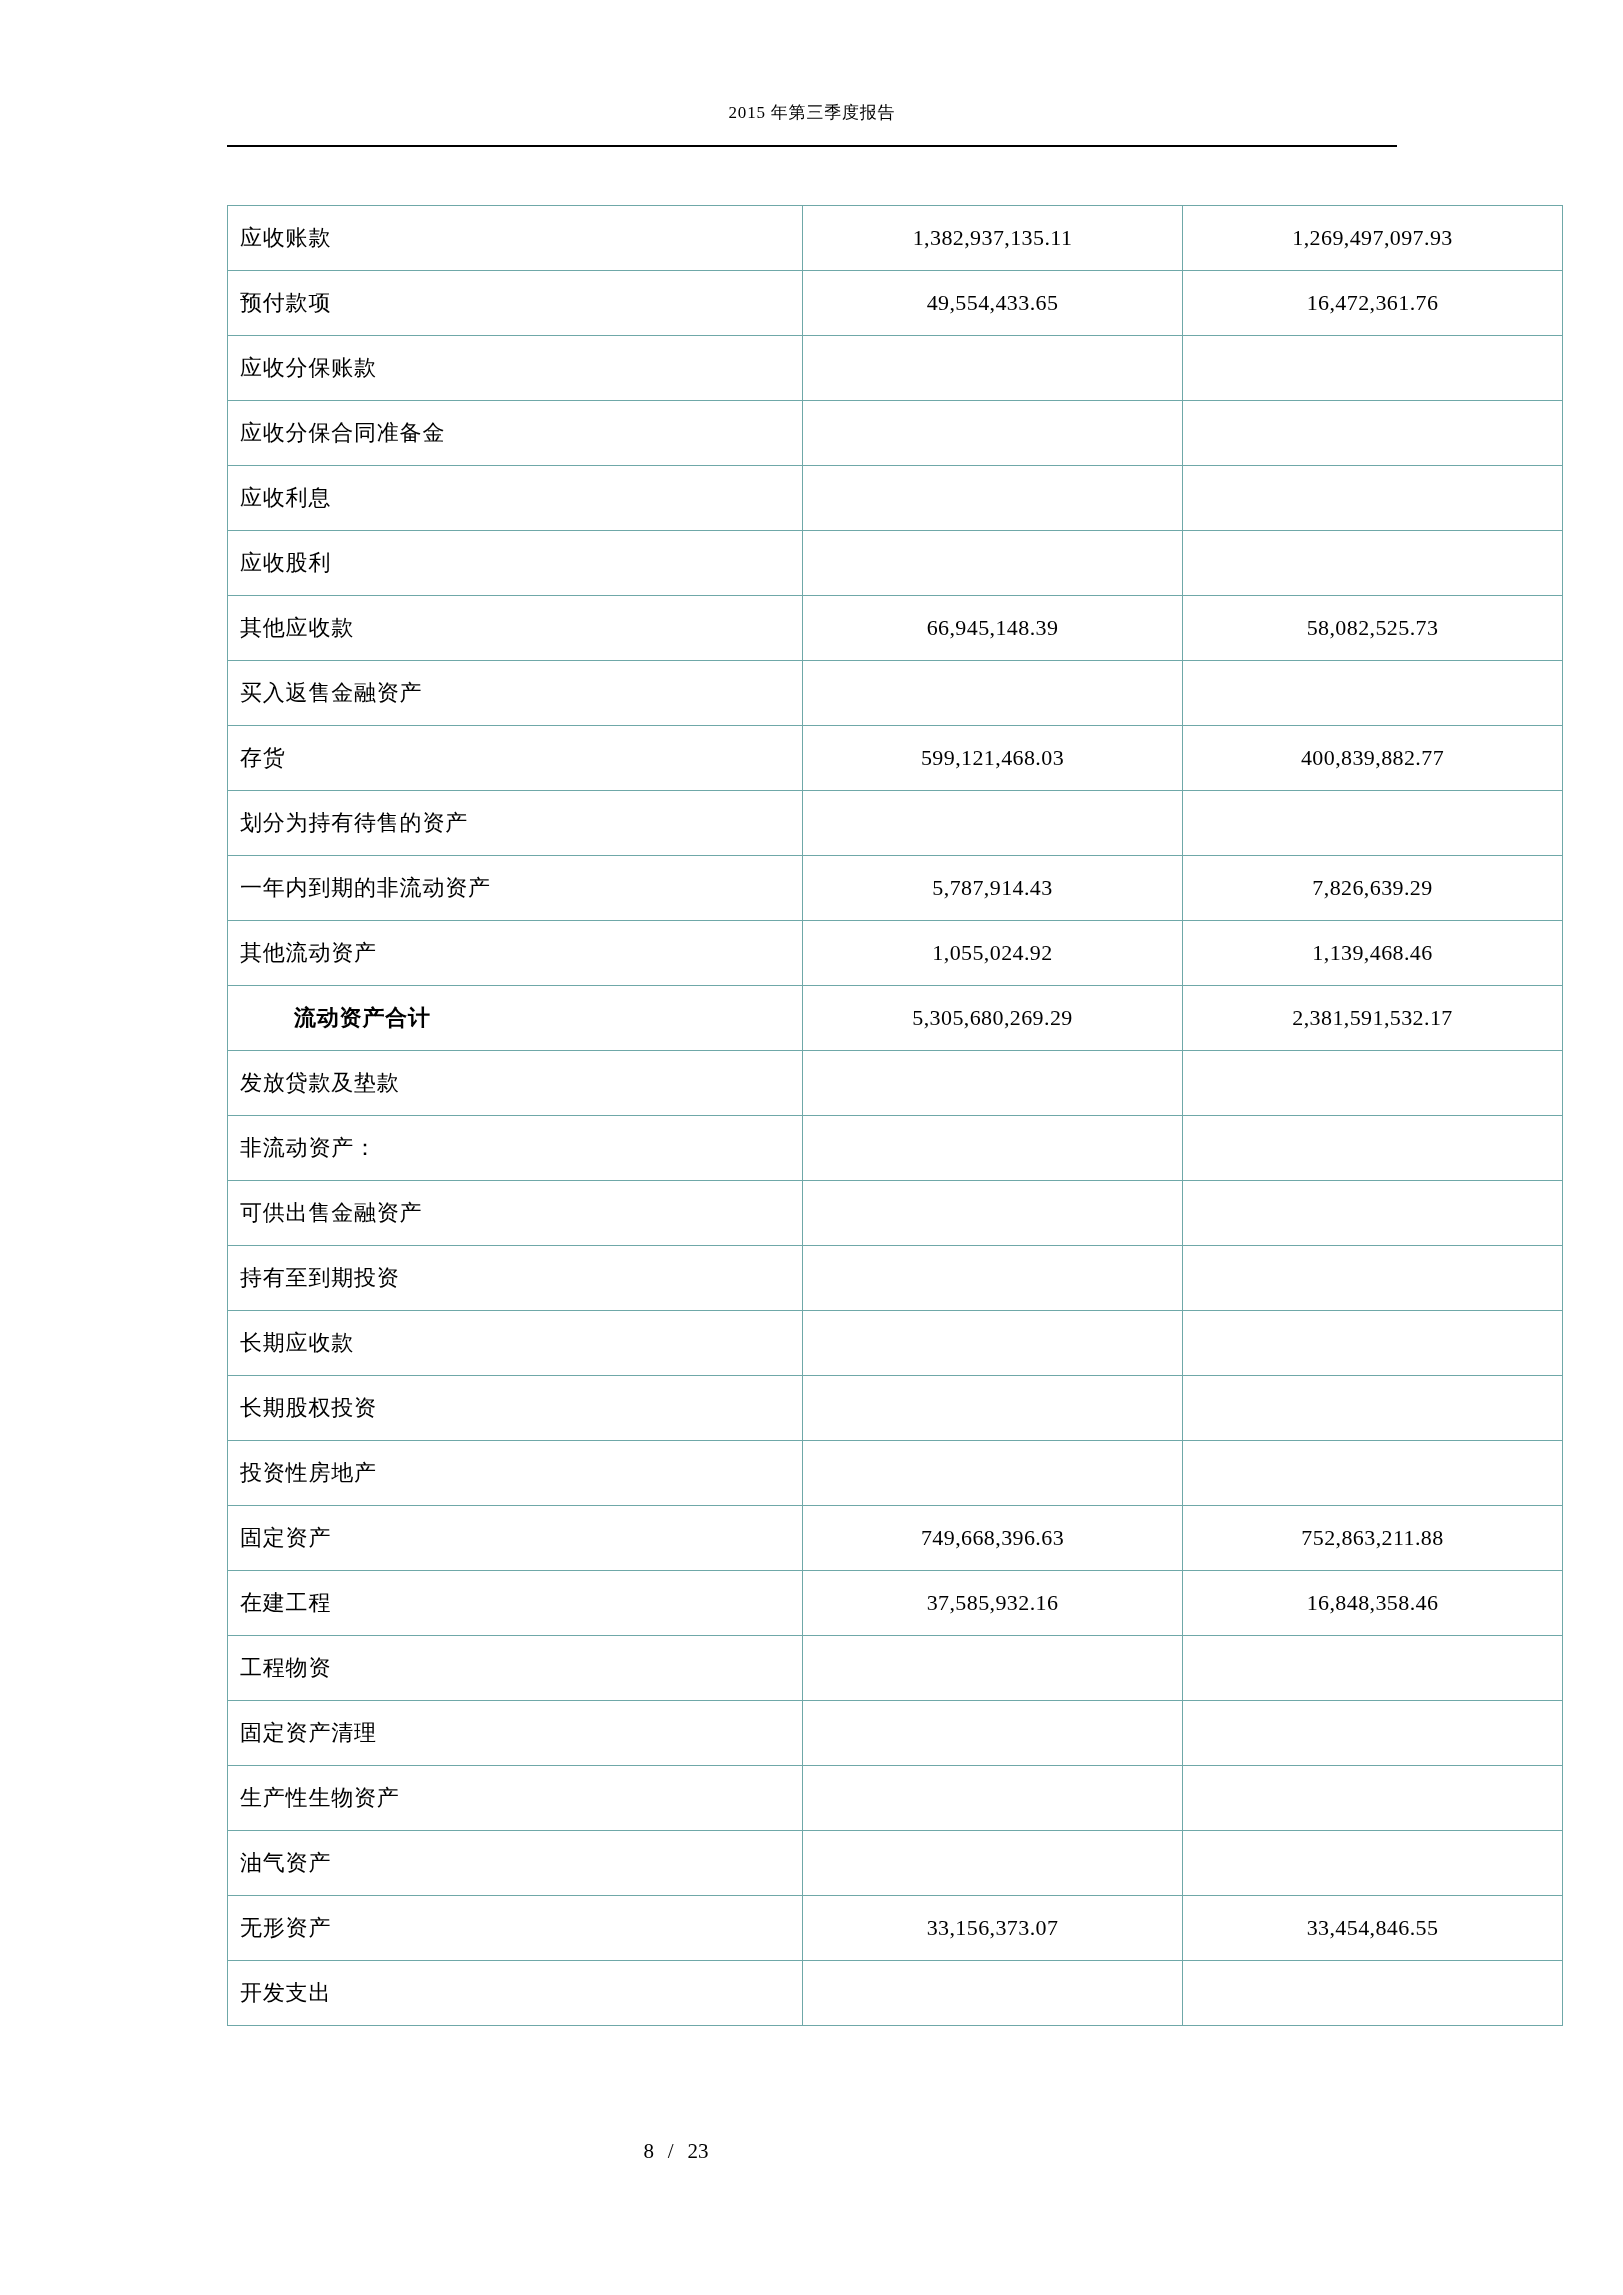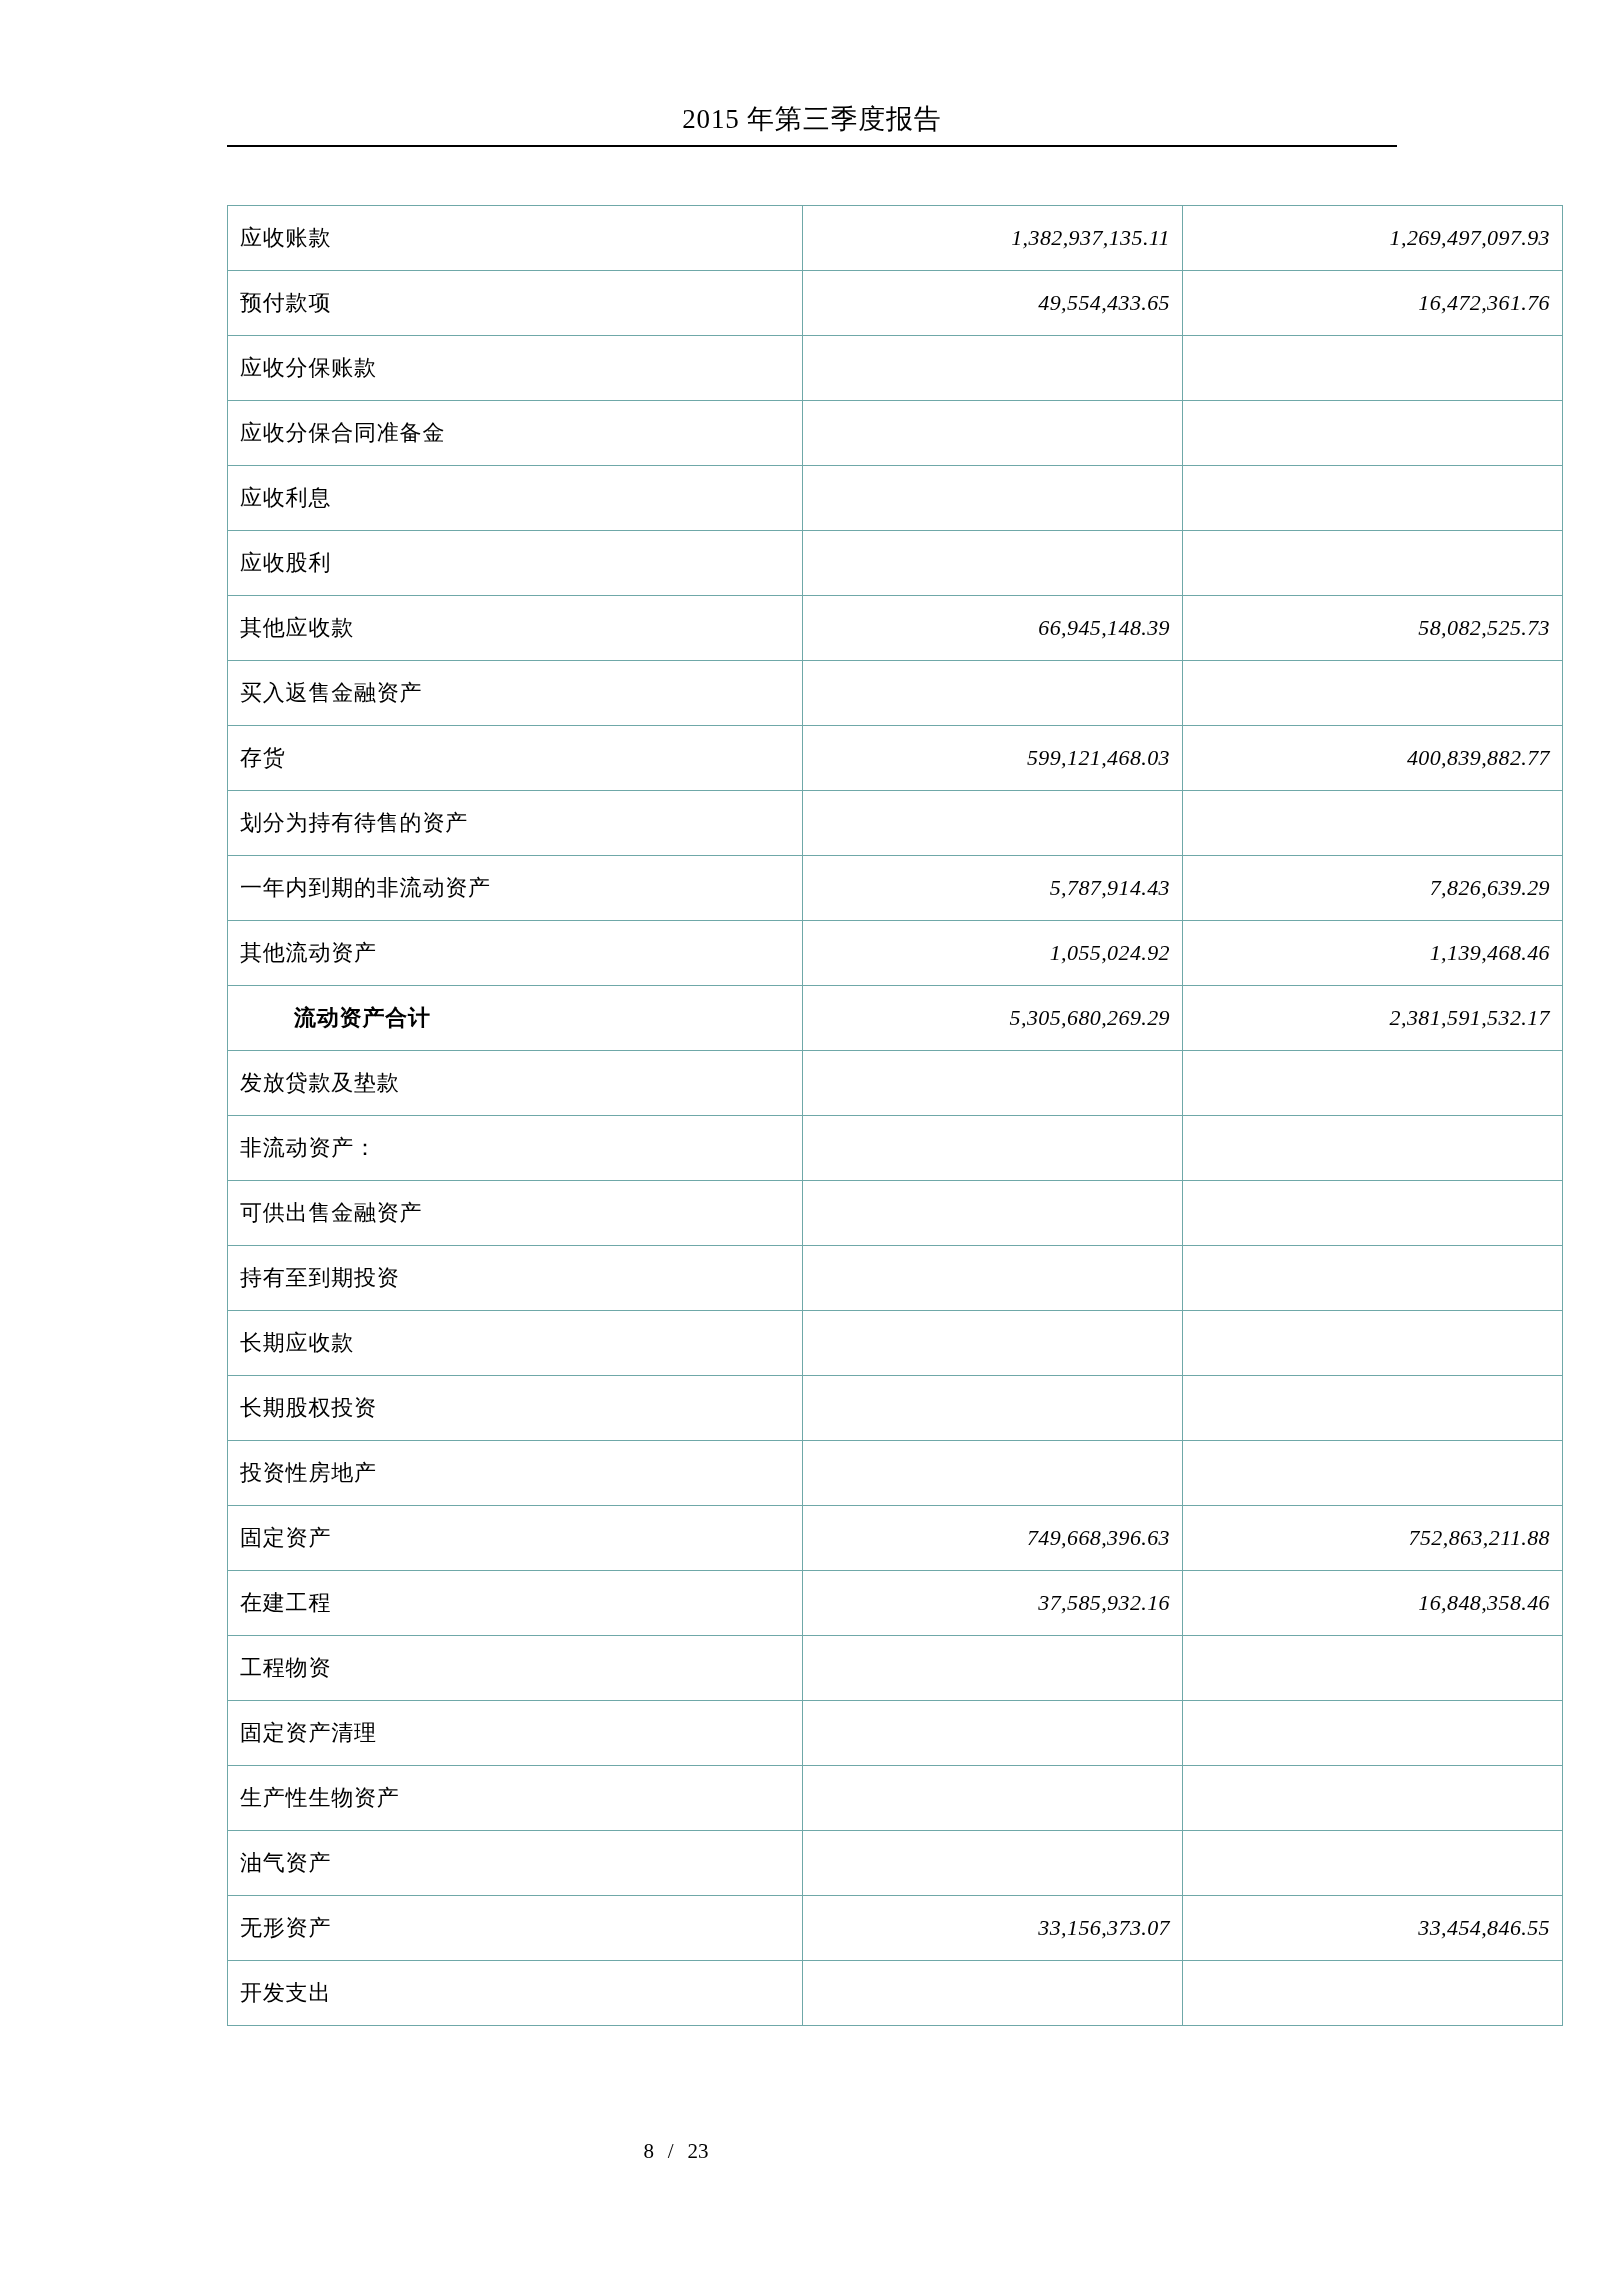--- a/index.html
+++ b/index.html
@@ -20,21 +20,21 @@
     padding: 0;
   }
   .header {
     position: absolute;
     top: 101px;
     left: 227px;
     width: 1170px;
     text-align: center;
   }
   .header-title {
-    font-size: 27px;
+    font-size: 17px;
     letter-spacing: 0.8px;
     font-family: "Liberation Serif", "DejaVu Serif", serif;
   }
   .header-rule {
     position: absolute;
     top: 145px;
     left: 227px;
     width: 1170px;
     height: 1.7px;
     background: #000000;
@@ -66,24 +66,23 @@
   }
   td.label.indent0 {
     padding-left: 12px;
   }
   td.label.indent2 {
     padding-left: 66px;
     font-weight: bold;
   }
   td.num {
     width: 355px;
-    text-align: right;
+    text-align: center;
     padding-right: 30px;
     letter-spacing: 0.4px;
-    font-style: italic;
   }
   .footer {
     position: absolute;
     top: 2139px;
     left: 0;
     width: 1352px;
     text-align: center;
     font-size: 21px;
     font-family: "Liberation Serif", "DejaVu Serif", serif;
   }

